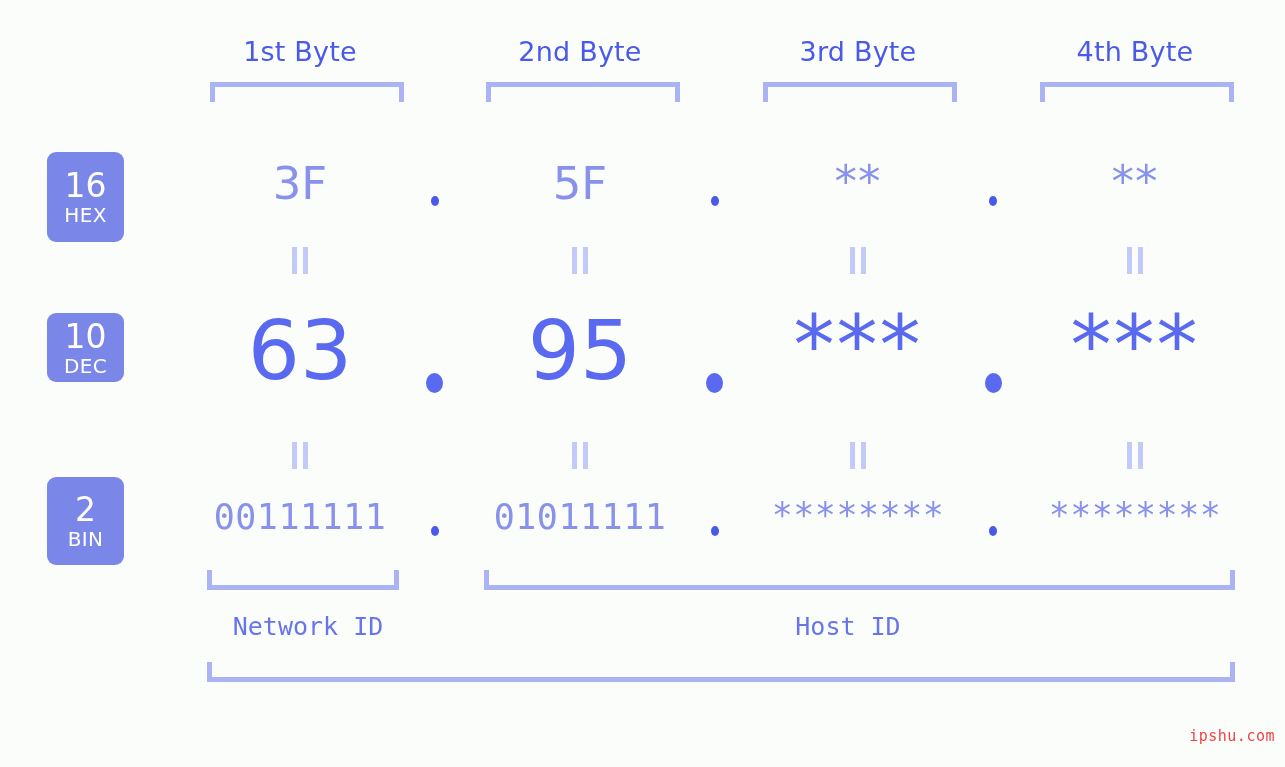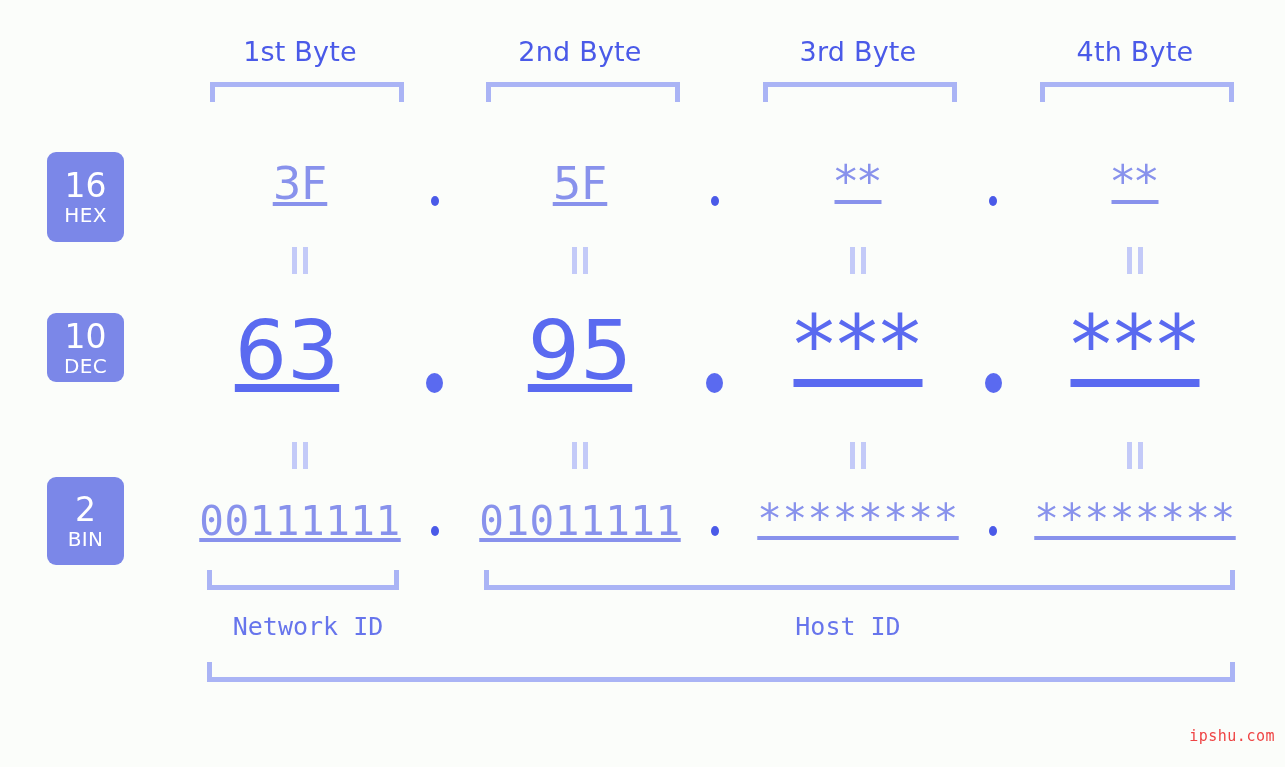--- a/index.html
+++ b/index.html
@@ -74,26 +74,25 @@
     font-weight: 400;
     letter-spacing: 0.3px;
   }
 
   
   .cell {
     position: absolute;
     text-align: center;
     white-space: nowrap;
     font-family: "DejaVu Sans", sans-serif;
-    text-decoration: underline;
   }
 
   .row-hex .cell        { font-size: 45px; color: #8892ec; }
   .row-dec .cell        { font-size: 82px; color: #5a6af0; font-weight: 400; }
-  .row-bin .cell        { font-size: 41px; color: #8892ec;
+  .row-bin .cell        { font-size: 35px; color: #8892ec;
                           font-family: "DejaVu Sans Mono", monospace;
                           letter-spacing: 0.5px; }
 
   
   .row-hex .cell.masked { letter-spacing: 1px; }
   .row-dec .cell.masked { letter-spacing: 2px; }
 
   
   .dot {
     position: absolute;
@@ -194,21 +193,21 @@
       <i></i>
       <i></i>
     </div>
 
   <div class="badge" style="top:313px;height:69px;">
     <span class="base">10</span>
     <span class="name">DEC</span>
   </div>
 
   <div class="row-dec">
-    <div class="cell" style="left:167px;top:303px;width:240px;">63</div>
+    <div class="cell" style="left:180px;top:303px;width:240px;">63</div>
     <span class="dot dot-dec" style="left:426px;top:373px;"></span>
     <div class="cell" style="left:460px;top:303px;width:240px;">95</div>
     <span class="dot dot-dec" style="left:706px;top:373px;"></span>
     <div class="cell masked" style="left:738px;top:298px;width:240px;">***</div>
     <span class="dot dot-dec" style="left:985px;top:373px;"></span>
     <div class="cell masked" style="left:1015px;top:298px;width:240px;">***</div>
   </div>
 
   <div class="eqmark" style="left:292px;top:442px;">
       <i></i>

